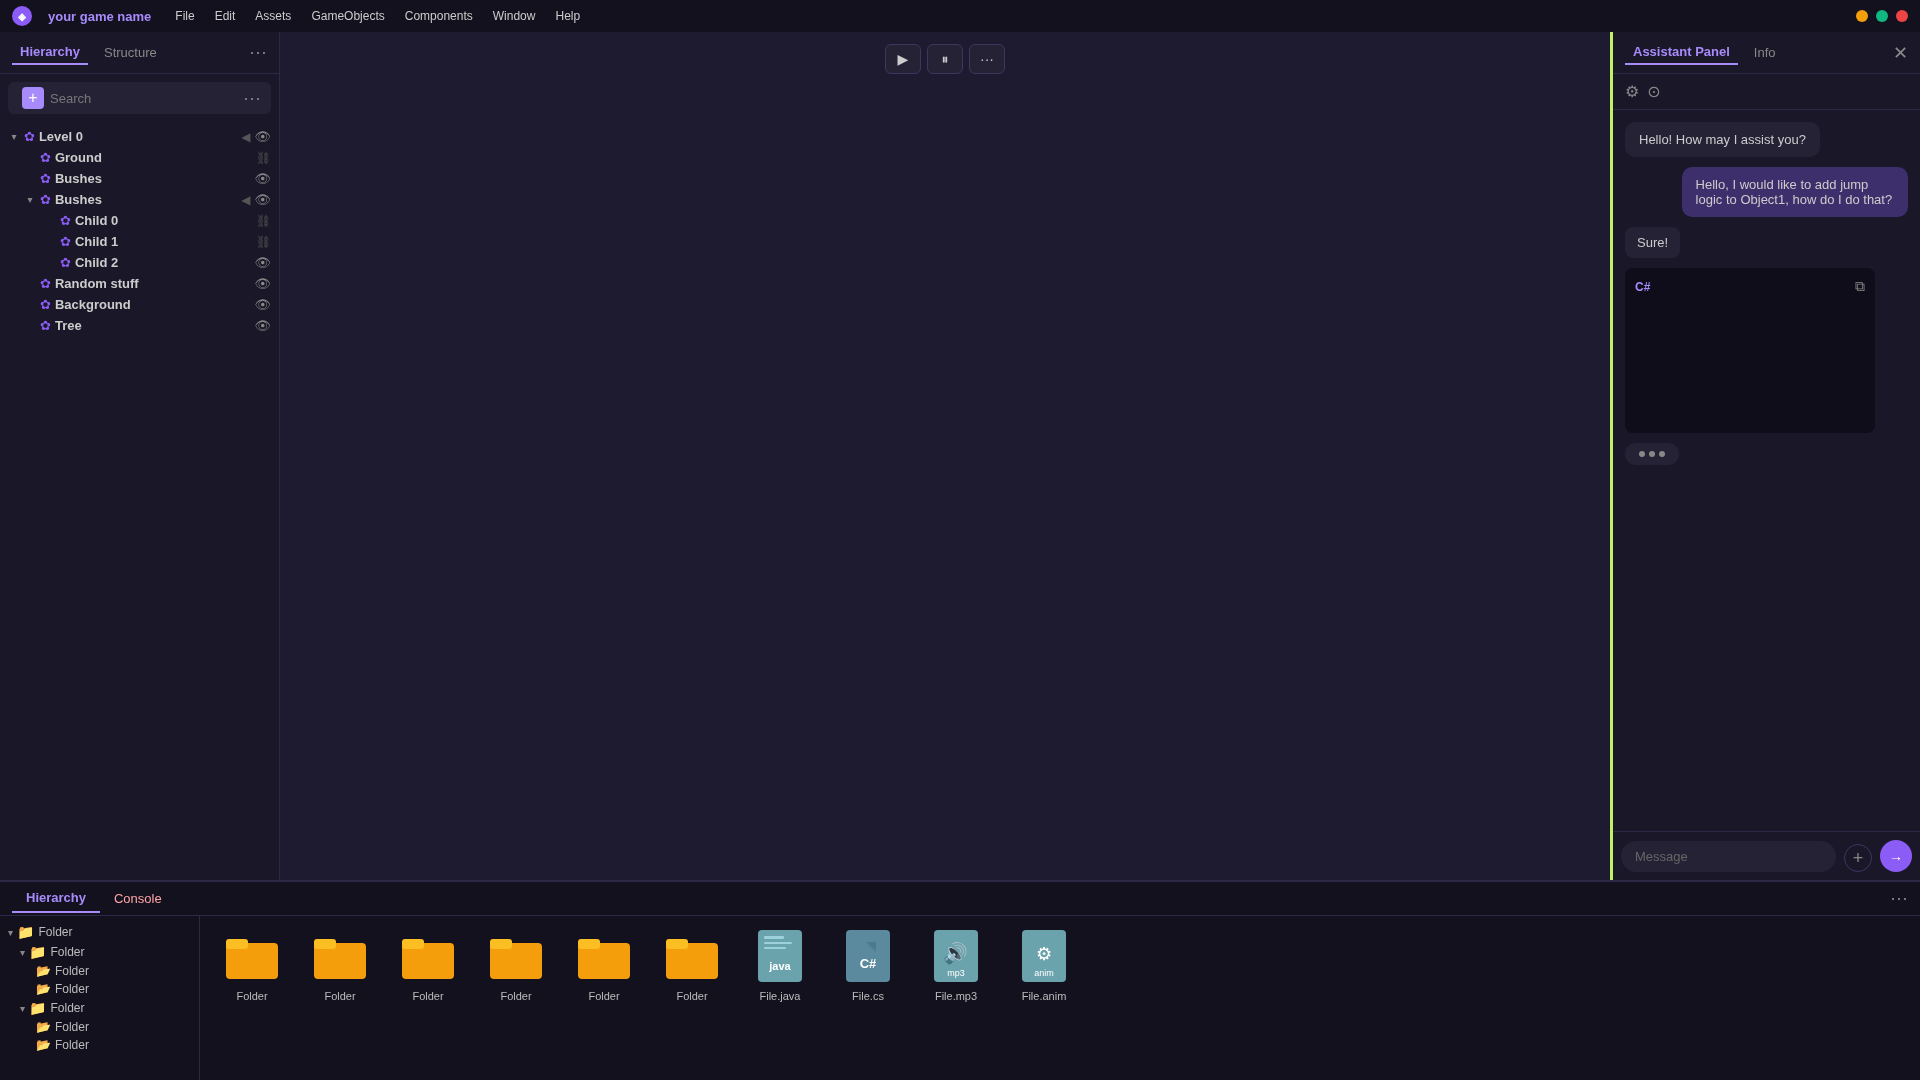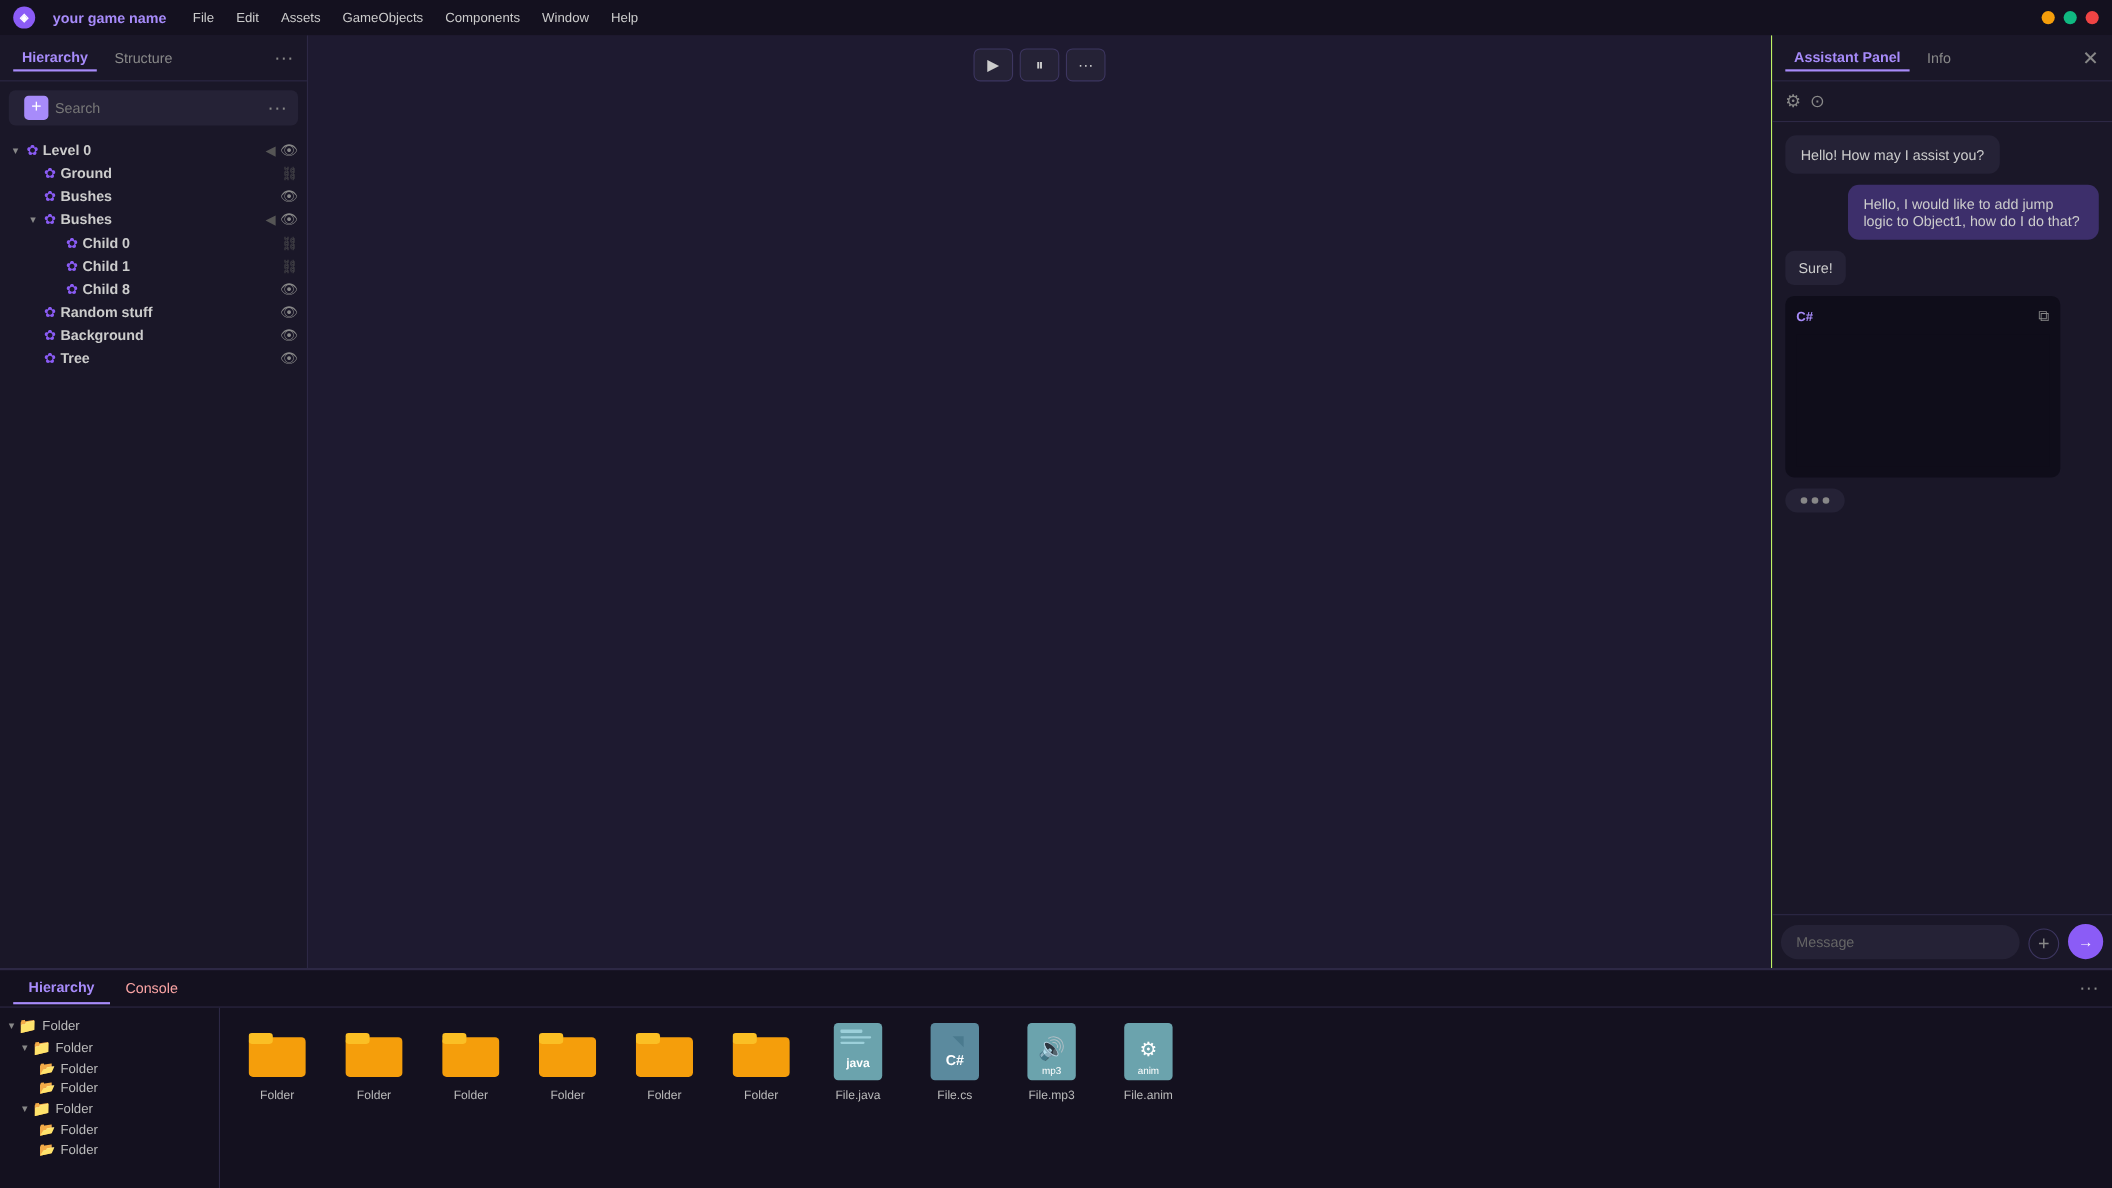--- a/index.html
+++ b/index.html
@@ -156,21 +156,21 @@
       cursor: pointer; color: #ccc; font-size: 14px;
       border: 1px solid #3d3660;
     }
 
     
     .right-panel {
       width: 310px;
       background: #1a1728;
       display: flex;
       flex-direction: column;
-      border-left: 1px solid #bef264;
+      border-left: 3px solid #bef264;
       flex-shrink: 0;
     }
     .right-panel-header {
       display: flex;
       align-items: center;
       padding: 8px 12px;
       border-bottom: 1px solid #2d2845;
       gap: 8px;
     }
     .right-tab {
@@ -413,21 +413,21 @@
       <div class="tree-item indent-2">
         <span class="arrow"> </span>
         <span class="gear-icon">✿</span>
         <span class="label">Child 1</span>
         <span style="color:#555;font-size:12px;">⛓</span>
       </div>
 
       <div class="tree-item indent-2">
         <span class="arrow"> </span>
         <span class="gear-icon">✿</span>
-        <span class="label">Child 8</span>
+        <span class="label">Child 2</span>
         <span style="color:#888;font-size:13px;">👁</span>
       </div>
 
       <div class="tree-item indent-1">
         <span class="arrow"> </span>
         <span class="gear-icon">✿</span>
         <span class="label">Random stuff</span>
         <span style="color:#888;font-size:13px;">👁</span>
       </div>
 

